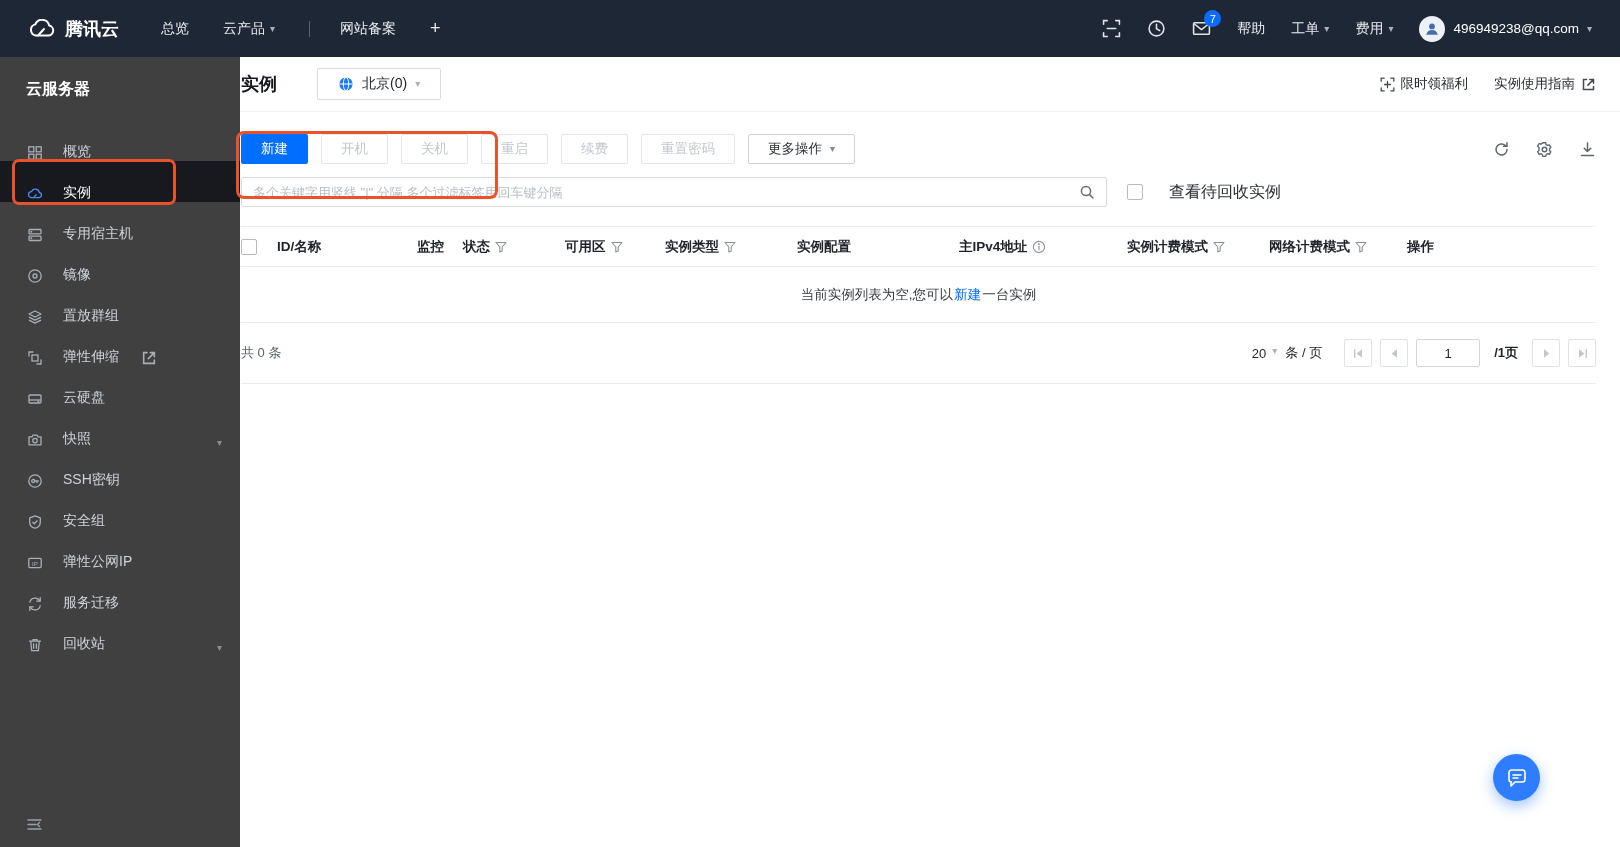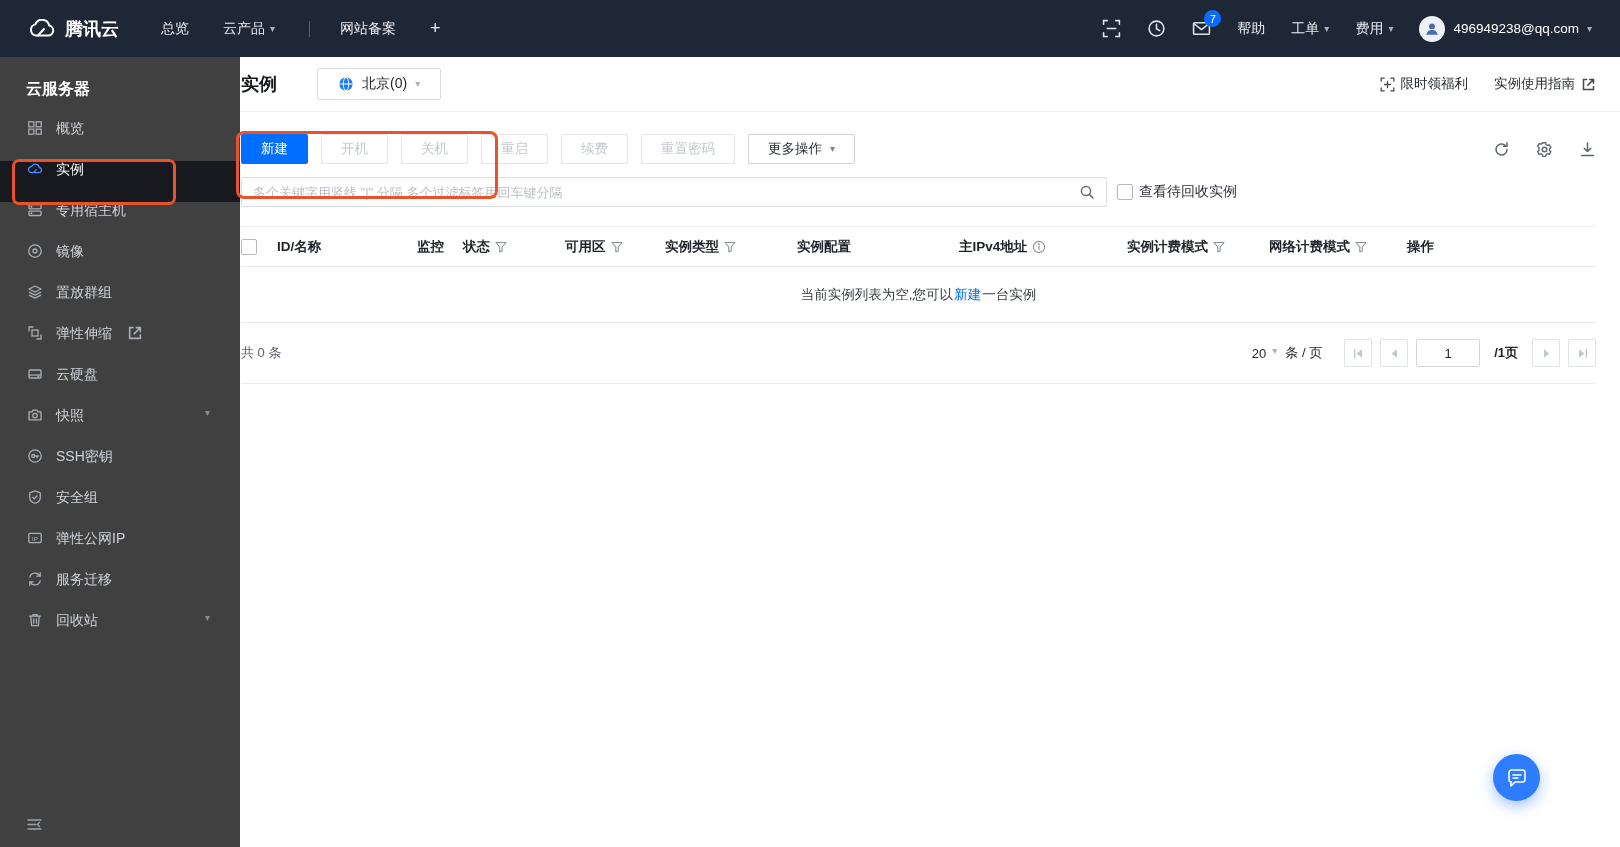--- a/index.html
+++ b/index.html
@@ -19,21 +19,21 @@
   .tico{width:19px;height:19px;color:#dfe3e8;cursor:pointer;display:block}
   .mail-wrap{position:relative;cursor:pointer}
   .badge{position:absolute;top:-9px;right:-10px;min-width:17px;height:17px;border-radius:9px;
     background:#0a6cff;color:#fff;font-size:11px;display:flex;align-items:center;justify-content:center;padding:0 4px}
   .account{display:flex;align-items:center;gap:8px;font-size:13.5px;color:#fff;cursor:pointer}
   .avatar{width:26px;height:26px;border-radius:50%;background:#edf2f9;display:flex;align-items:center;justify-content:center}
 
   
   .sidebar{position:absolute;top:57px;left:0;bottom:0;width:240px;background:#404040;color:#ced2d9;z-index:5}
   .sidebar-title{padding:22px 26px 20px;font-size:16px;font-weight:bold;color:#fff}
-  .side-item{height:41px;display:flex;align-items:flex-start;gap:13px;padding:0 30px 0 27px;font-size:14px;cursor:pointer}
+  .side-item{height:41px;display:flex;align-items:flex-end;gap:20px;padding:0 18px 0 27px;font-size:14px;cursor:pointer}
   .side-item svg{width:16px;height:16px;flex:none;color:#a9aeb6}
   .side-item.active{background:#17191f;color:#fff}
   .side-item.active svg{color:#4a8cff}
   .side-chevron{margin-left:auto;font-size:10px;color:#868c94}
   .side-ext{width:12px;height:12px;color:#868c94;margin-left:2px}
   .sidebar-footer{position:absolute;bottom:0;left:0;right:0;height:46px;display:flex;align-items:center;padding:0 26px}
   .collapse-ico{width:17px;height:17px;color:#9aa0a8;cursor:pointer}
 
   
   .main{position:absolute;top:57px;left:217px;right:0;bottom:0;background:#fff}
@@ -56,21 +56,21 @@
   .toolbar-icons{margin-left:auto;display:flex;gap:26px;color:#5f666d}
   .toolbar-icons svg{width:17px;height:17px;cursor:pointer;display:block}
 
   
   .search-row{display:flex;align-items:center;margin:13px 24px 0}
   .search-box{width:866px;height:30px;border:1px solid #dadde0;border-radius:2px;display:flex;align-items:center;
     padding:0 11px;background:#fff}
   .search-box input{flex:1;border:none;outline:none;font-size:13px;color:#333;background:transparent}
   .search-box input::placeholder{color:#b9bec4}
   .search-ico{width:16px;height:16px;color:#676d73;cursor:pointer;flex:none}
-  .recycle{display:flex;align-items:center;gap:6px;margin-left:10px;font-size:14px;color:#2b3036;cursor:pointer}
+  .recycle{display:flex;align-items:center;gap:26px;margin-left:20px;font-size:16px;color:#2b3036;cursor:pointer}
   .checkbox{width:16px;height:16px;border:1px solid #b6bbc0;border-radius:2px;background:#fff;flex:none;cursor:pointer}
 
   
   .table{margin:19px 24px 0}
   .t-head{display:flex;align-items:center;height:41px;border-top:1px solid #edeff2;border-bottom:1px solid #e8eaed;
     font-size:13.5px;font-weight:bold;color:#1f2329}
   .t-cell{display:flex;align-items:center;gap:5px;padding-right:8px}
   .cw0{width:36px}.cw1{width:140px}.cw2{width:46px}.cw3{width:102px}.cw4{width:100px}.cw5{width:132px}
   .cw6{width:162px}.cw7{width:168px}.cw8{width:142px}.cw9{width:138px}.cw10{flex:1}
   .funnel{width:12px;height:12px;color:#8b9198;cursor:pointer;flex:none}

